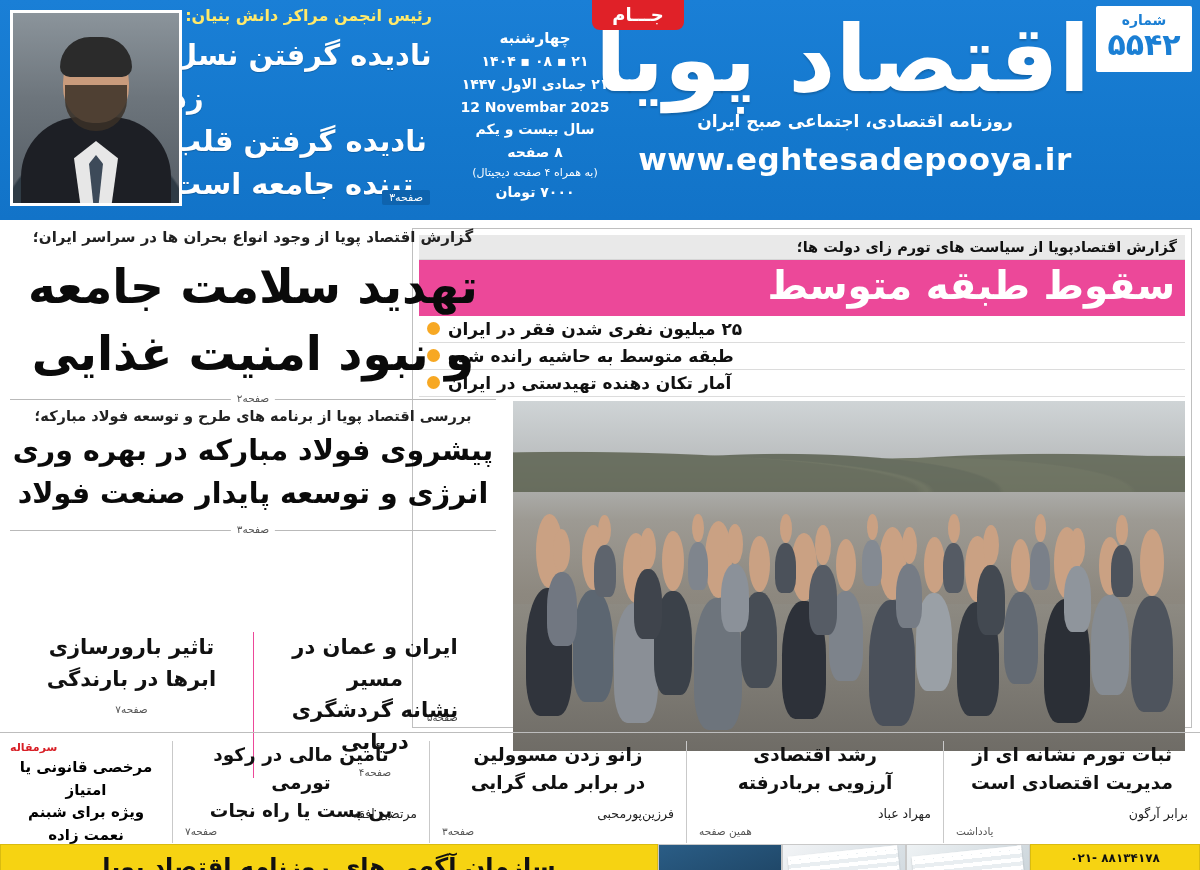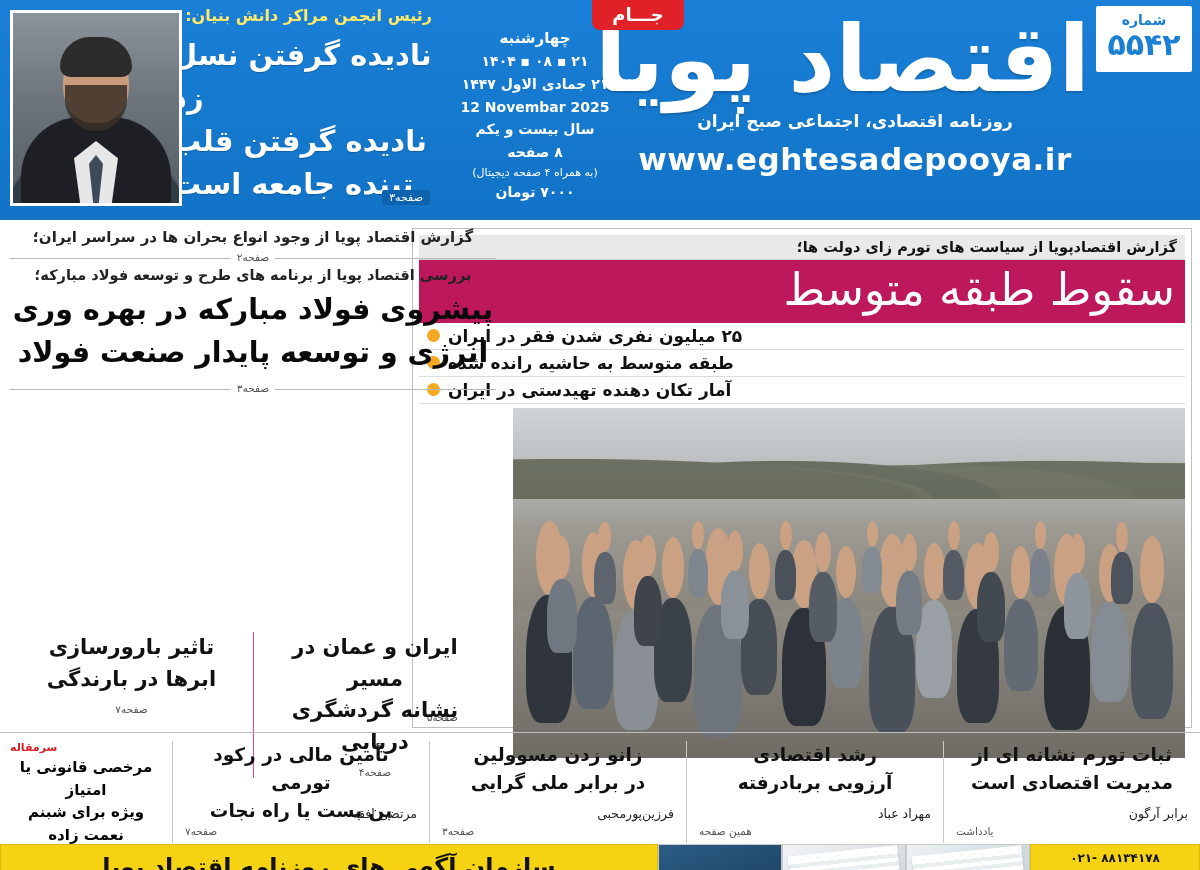--- a/index.html
+++ b/index.html
@@ -211,24 +211,24 @@
   .pkg-kicker {
     background: #e9e9e9;
     color: #111;
     font-size: 14.5px;
     font-weight: bold;
     text-align: right;
     padding: 4px 8px;
     border-bottom: 1px solid #d5d5d5;
   }
   .pkg-title {
-    background: #be185d;
+    background: #ec4899;
     color: #fff;
-    font-size: 45px;
-    font-weight: normal;
+    font-size: 39px;
+    font-weight: bold;
     text-align: right;
     padding: 4px 10px 7px 10px;
     line-height: 1.15;
   }
   .bullets { background: #fff; }
   .bullet {
     display: flex;
     align-items: center;
     justify-content: flex-end;
     gap: 8px;
@@ -603,20 +603,24 @@
           <i style="left:77%; bottom:46%; width:20px; height:48px;  background:#7a8089;"></i>
           <i style="left:89%; bottom:44%; width:22px; height:52px;  background:#4d535c;"></i>
         </div>
       </div>
 
       <div class="pkg-pagetag">صفحه۵</div>
     </div>
 
     <div class="lead">
       <div class="kicker">گزارش اقتصاد پویا از وجود انواع بحران ها در سراسر ایران؛</div>
+      <h1>
+        <span style="display:block">تهدید سلامت جامعه</span>
+        <span style="display:block">و نبود امنیت غذایی</span>
+      </h1>
       <div class="rule">
         <span class="pg">صفحه۲</span>
       </div>
 
       <div class="lead2">
         <div class="kicker">بررسی اقتصاد پویا از برنامه های طرح و توسعه فولاد مبارکه؛</div>
         <h2>
           <span style="display:block">پیشروی فولاد مبارکه در بهره وری</span>
           <span style="display:block">انرژی و توسعه پایدار صنعت فولاد</span>
         </h2>

